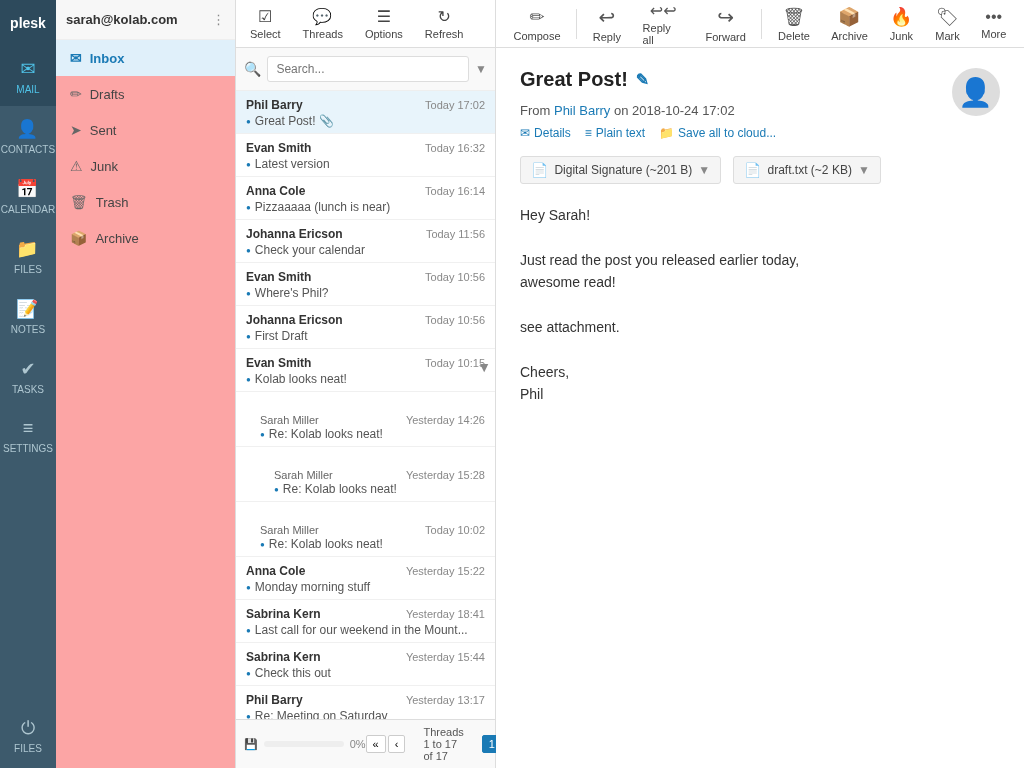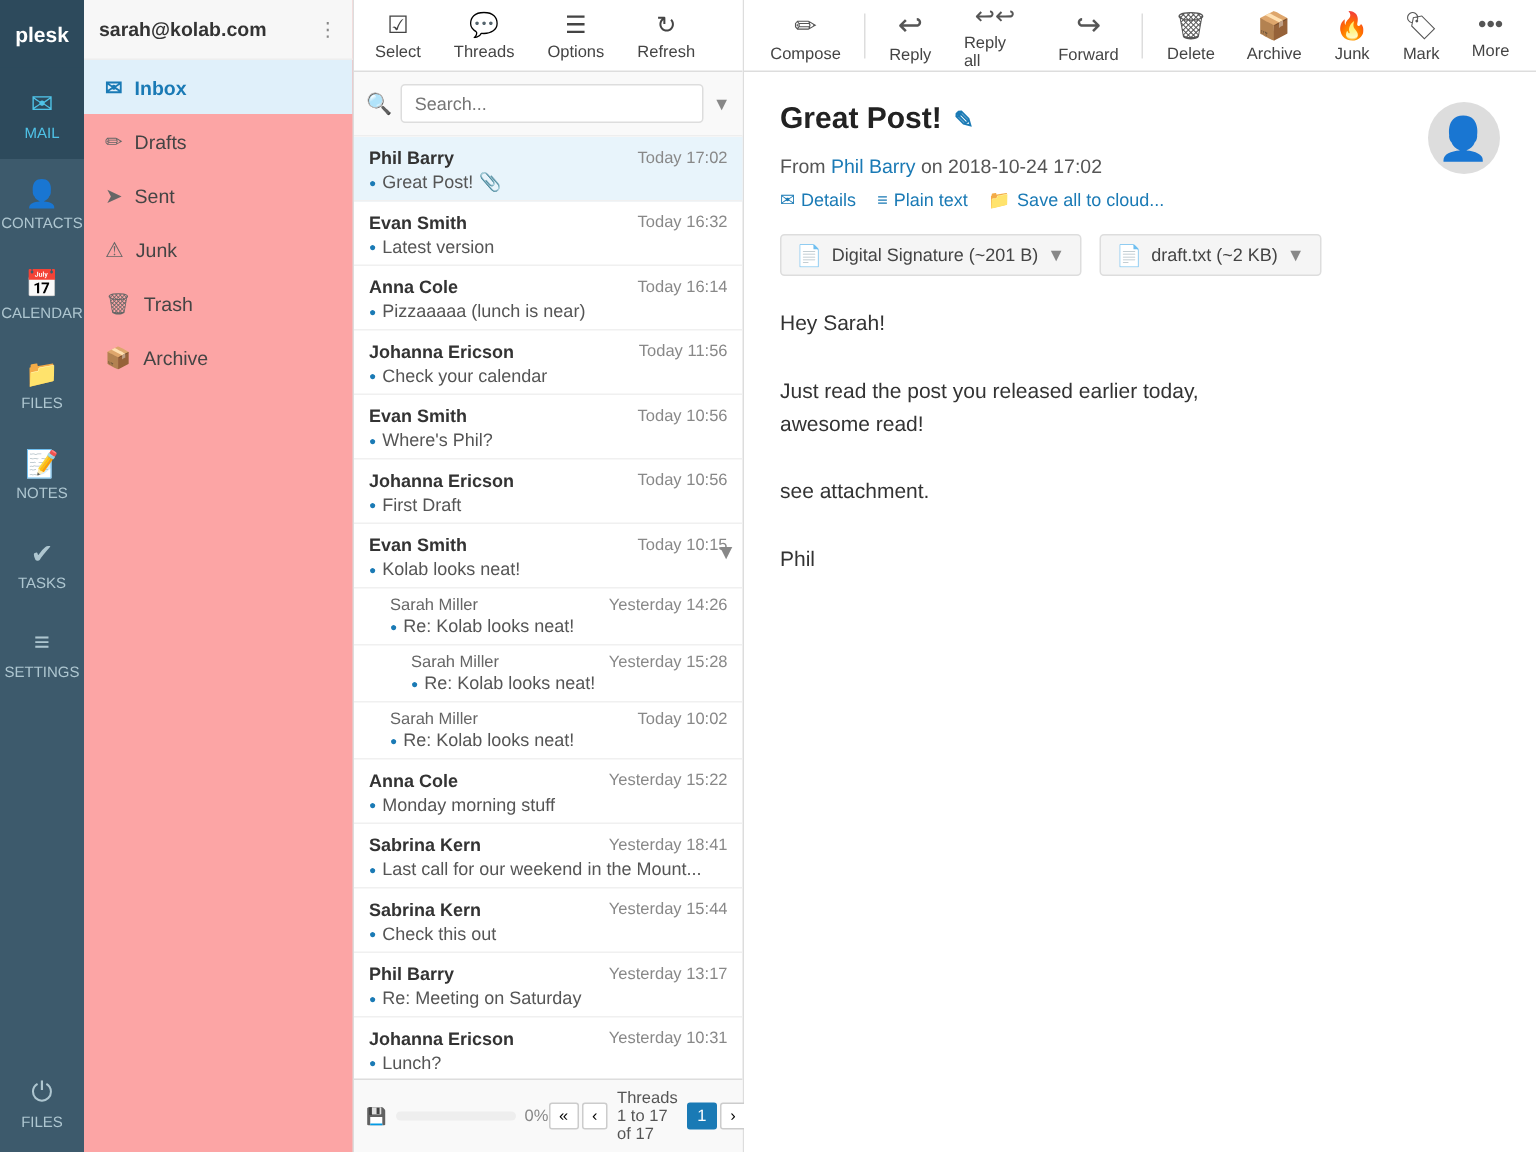--- a/index.html
+++ b/index.html
@@ -129,20 +129,21 @@
     .msg-row1 { display: flex; justify-content: space-between; align-items: center; }
     .msg-sender { font-weight: bold; font-size: 12px; color: #333; }
     .msg-time { font-size: 11px; color: #888; flex-shrink: 0; }
     .msg-subject { font-size: 12px; color: #555; display: flex; align-items: center; gap: 4px; margin-top: 2px; }
     .msg-dot { color: #1a7ab5; font-size: 8px; }
     .msg-attach { color: #888; font-size: 12px; }
     .sub-message {
       padding: 5px 10px 5px 24px;
       cursor: pointer;
       border-bottom: 1px solid #f0f0f0;
+      margin-top: 17px;
     }
     .sub-msg-sender { font-size: 11px; color: #666; }
     .sub-msg-time { font-size: 11px; color: #888; }
     .sub-msg-subject { font-size: 12px; color: #555; display: flex; align-items: center; gap: 4px; margin-top: 1px; }
     .msg-list-footer {
       border-top: 1px solid #ddd;
       padding: 6px 8px;
       display: flex;
       align-items: center;
       justify-content: space-between;
@@ -514,21 +515,21 @@
     <div class="storage-bar">
       <span>💾</span>
       <div class="storage-progress">
         <div class="storage-fill" style="width:0%;"></div>
       </div>
       <span>0%</span>
     </div>
     <div class="pagination-btns">
       <button class="pg-btn">«</button>
       <button class="pg-btn">‹</button>
-      <span style="font-size:11px;color:#555;margin:0 4px;">Threads 1 to 17 of 17</span>
+      <span style="font-size:11px;color:#555;margin:0 16px;">Threads 1 to 17 of 17</span>
       <button class="pg-btn active">1</button>
       <button class="pg-btn">›</button>
       <button class="pg-btn">»</button>
     </div>
   </div>
 </div>
 
 <div class="main-area">
 
   <div class="toolbar">
@@ -618,16 +619,17 @@
     </div>
 
     <div class="email-body">
       <p>Hey Sarah!</p>
       <br>
       <p>Just read the post you released earlier today,</p>
       <p>awesome read!</p>
       <br>
       <p>see attachment.</p>
       <br>
+      <p>Cheers,</p>
       <p>Phil</p>
     </div>
   </div>
 </div>
 
 </body></html>

